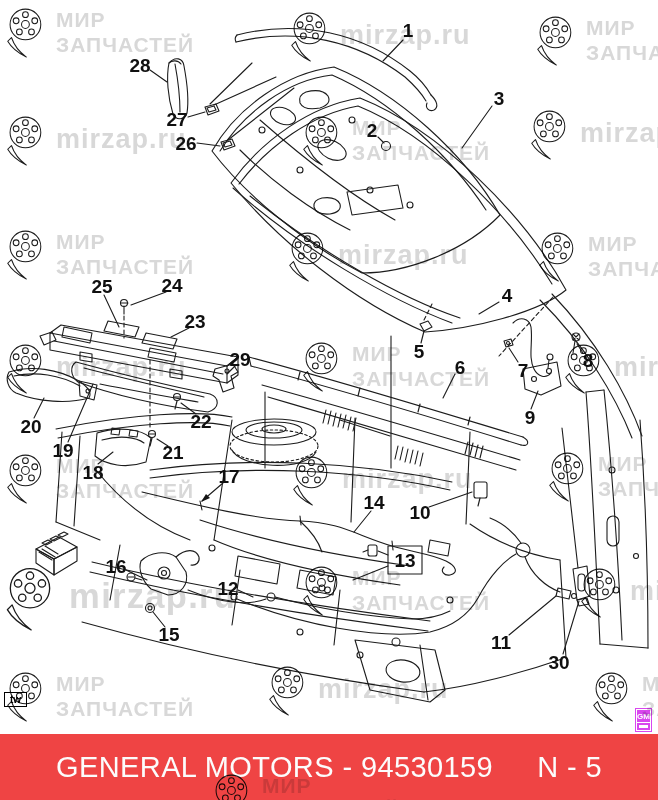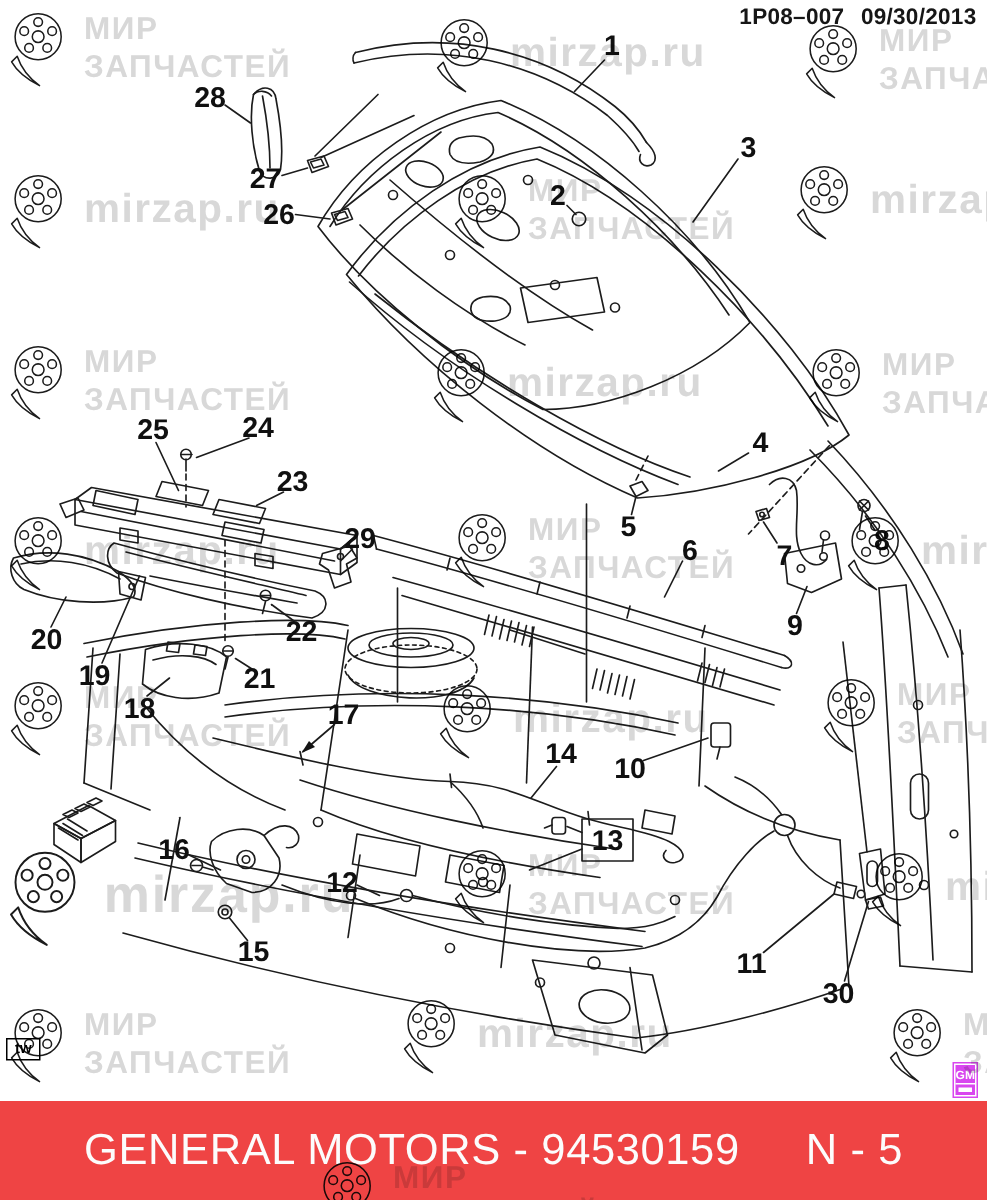--- a/index.html
+++ b/index.html
@@ -40,21 +40,20 @@
   .wm-ic{width:45px;height:54px;flex:0 0 auto;}
   .wm-tx{font-weight:700;font-size:21px;line-height:25px;letter-spacing:1px;margin-top:3px;}
   .wm-url{font-size:27px;letter-spacing:1px;margin-top:15px;}
   .wm-big{transform:scale(1.28);transform-origin:left top;}
 </style>
 </head>
 <body>
 
 <div class="page">
 
-  <div class="doc-header"><span>1P08–007</span><span>09/30/2013</span></div>
 
   <svg id="diagram-svg" class="diagram" viewBox="0 0 658 800">
     <defs>
       <symbol id="wm-icon" viewBox="0 0 48 58">
         <circle cx="25" cy="22" r="16.5" fill="none" stroke="currentColor" stroke-width="8"></circle>
         <circle cx="25" cy="22" r="4.2" fill="currentColor" stroke="none"></circle>
         <circle cx="25" cy="11.5" r="3.1" fill="currentColor" stroke="none"></circle>
         <circle cx="15" cy="18" r="3.1" fill="currentColor" stroke="none"></circle>
         <circle cx="18.5" cy="30" r="3.1" fill="currentColor" stroke="none"></circle>
         <circle cx="31.5" cy="30" r="3.1" fill="currentColor" stroke="none"></circle>

